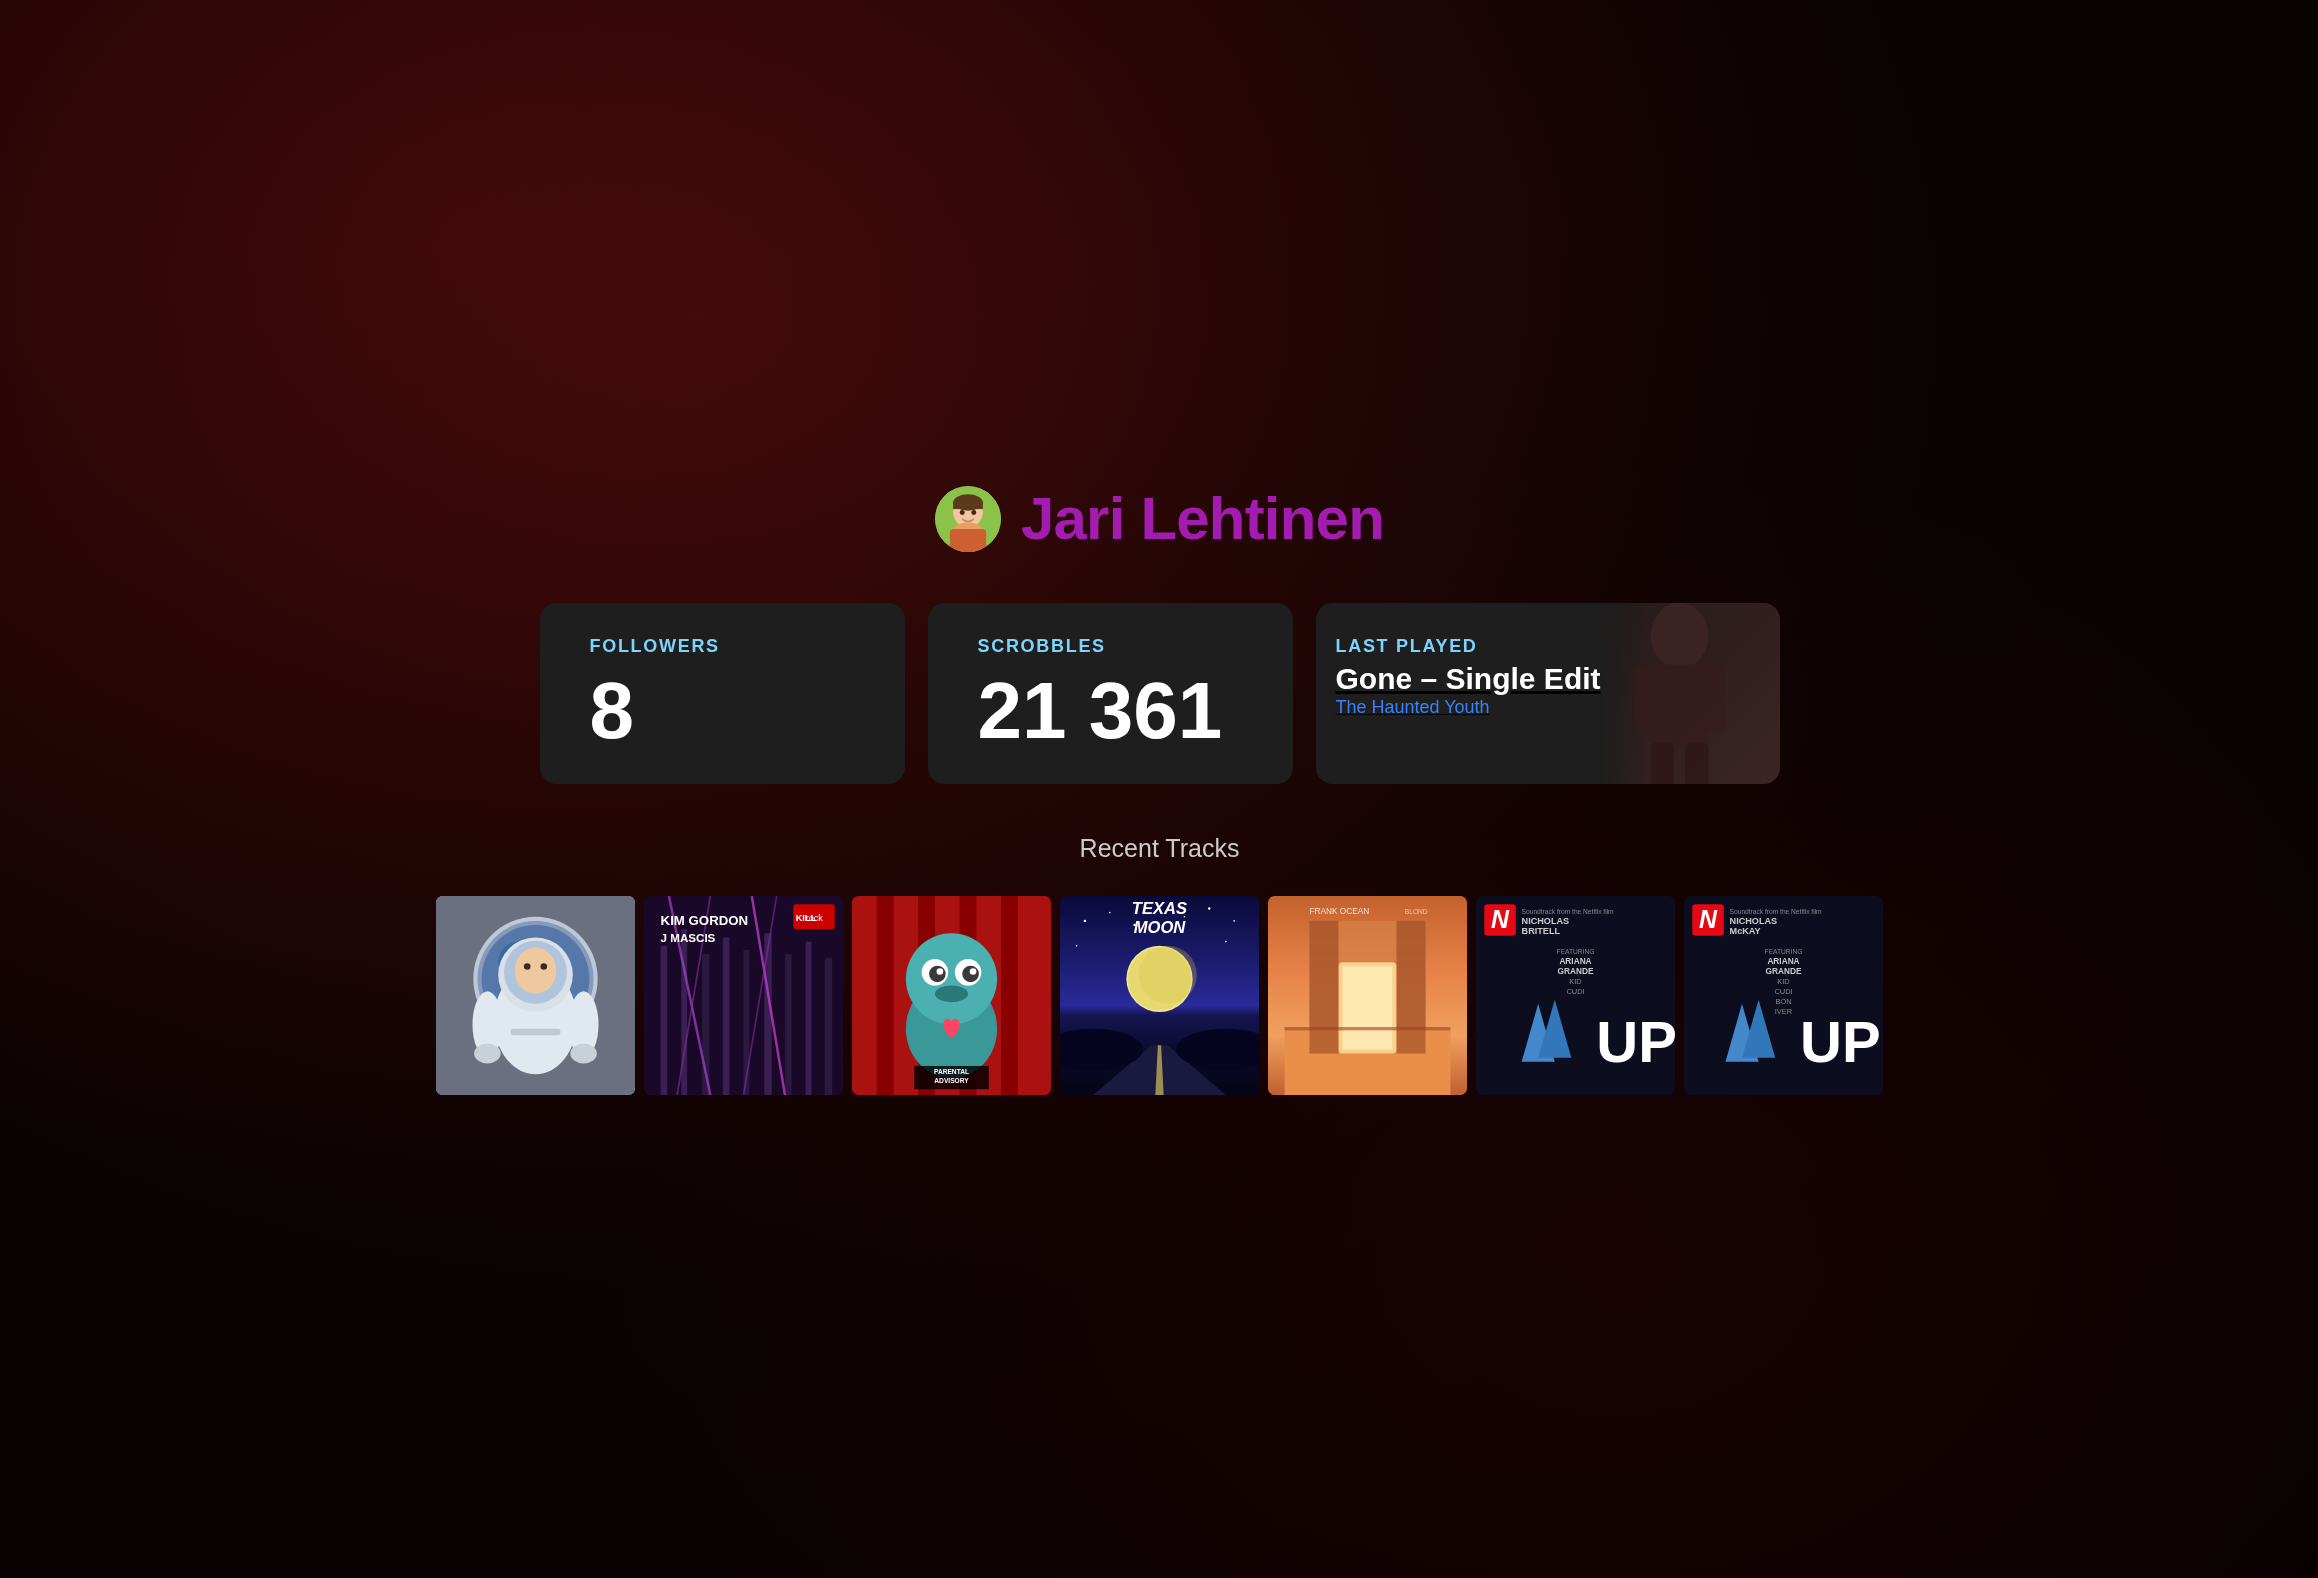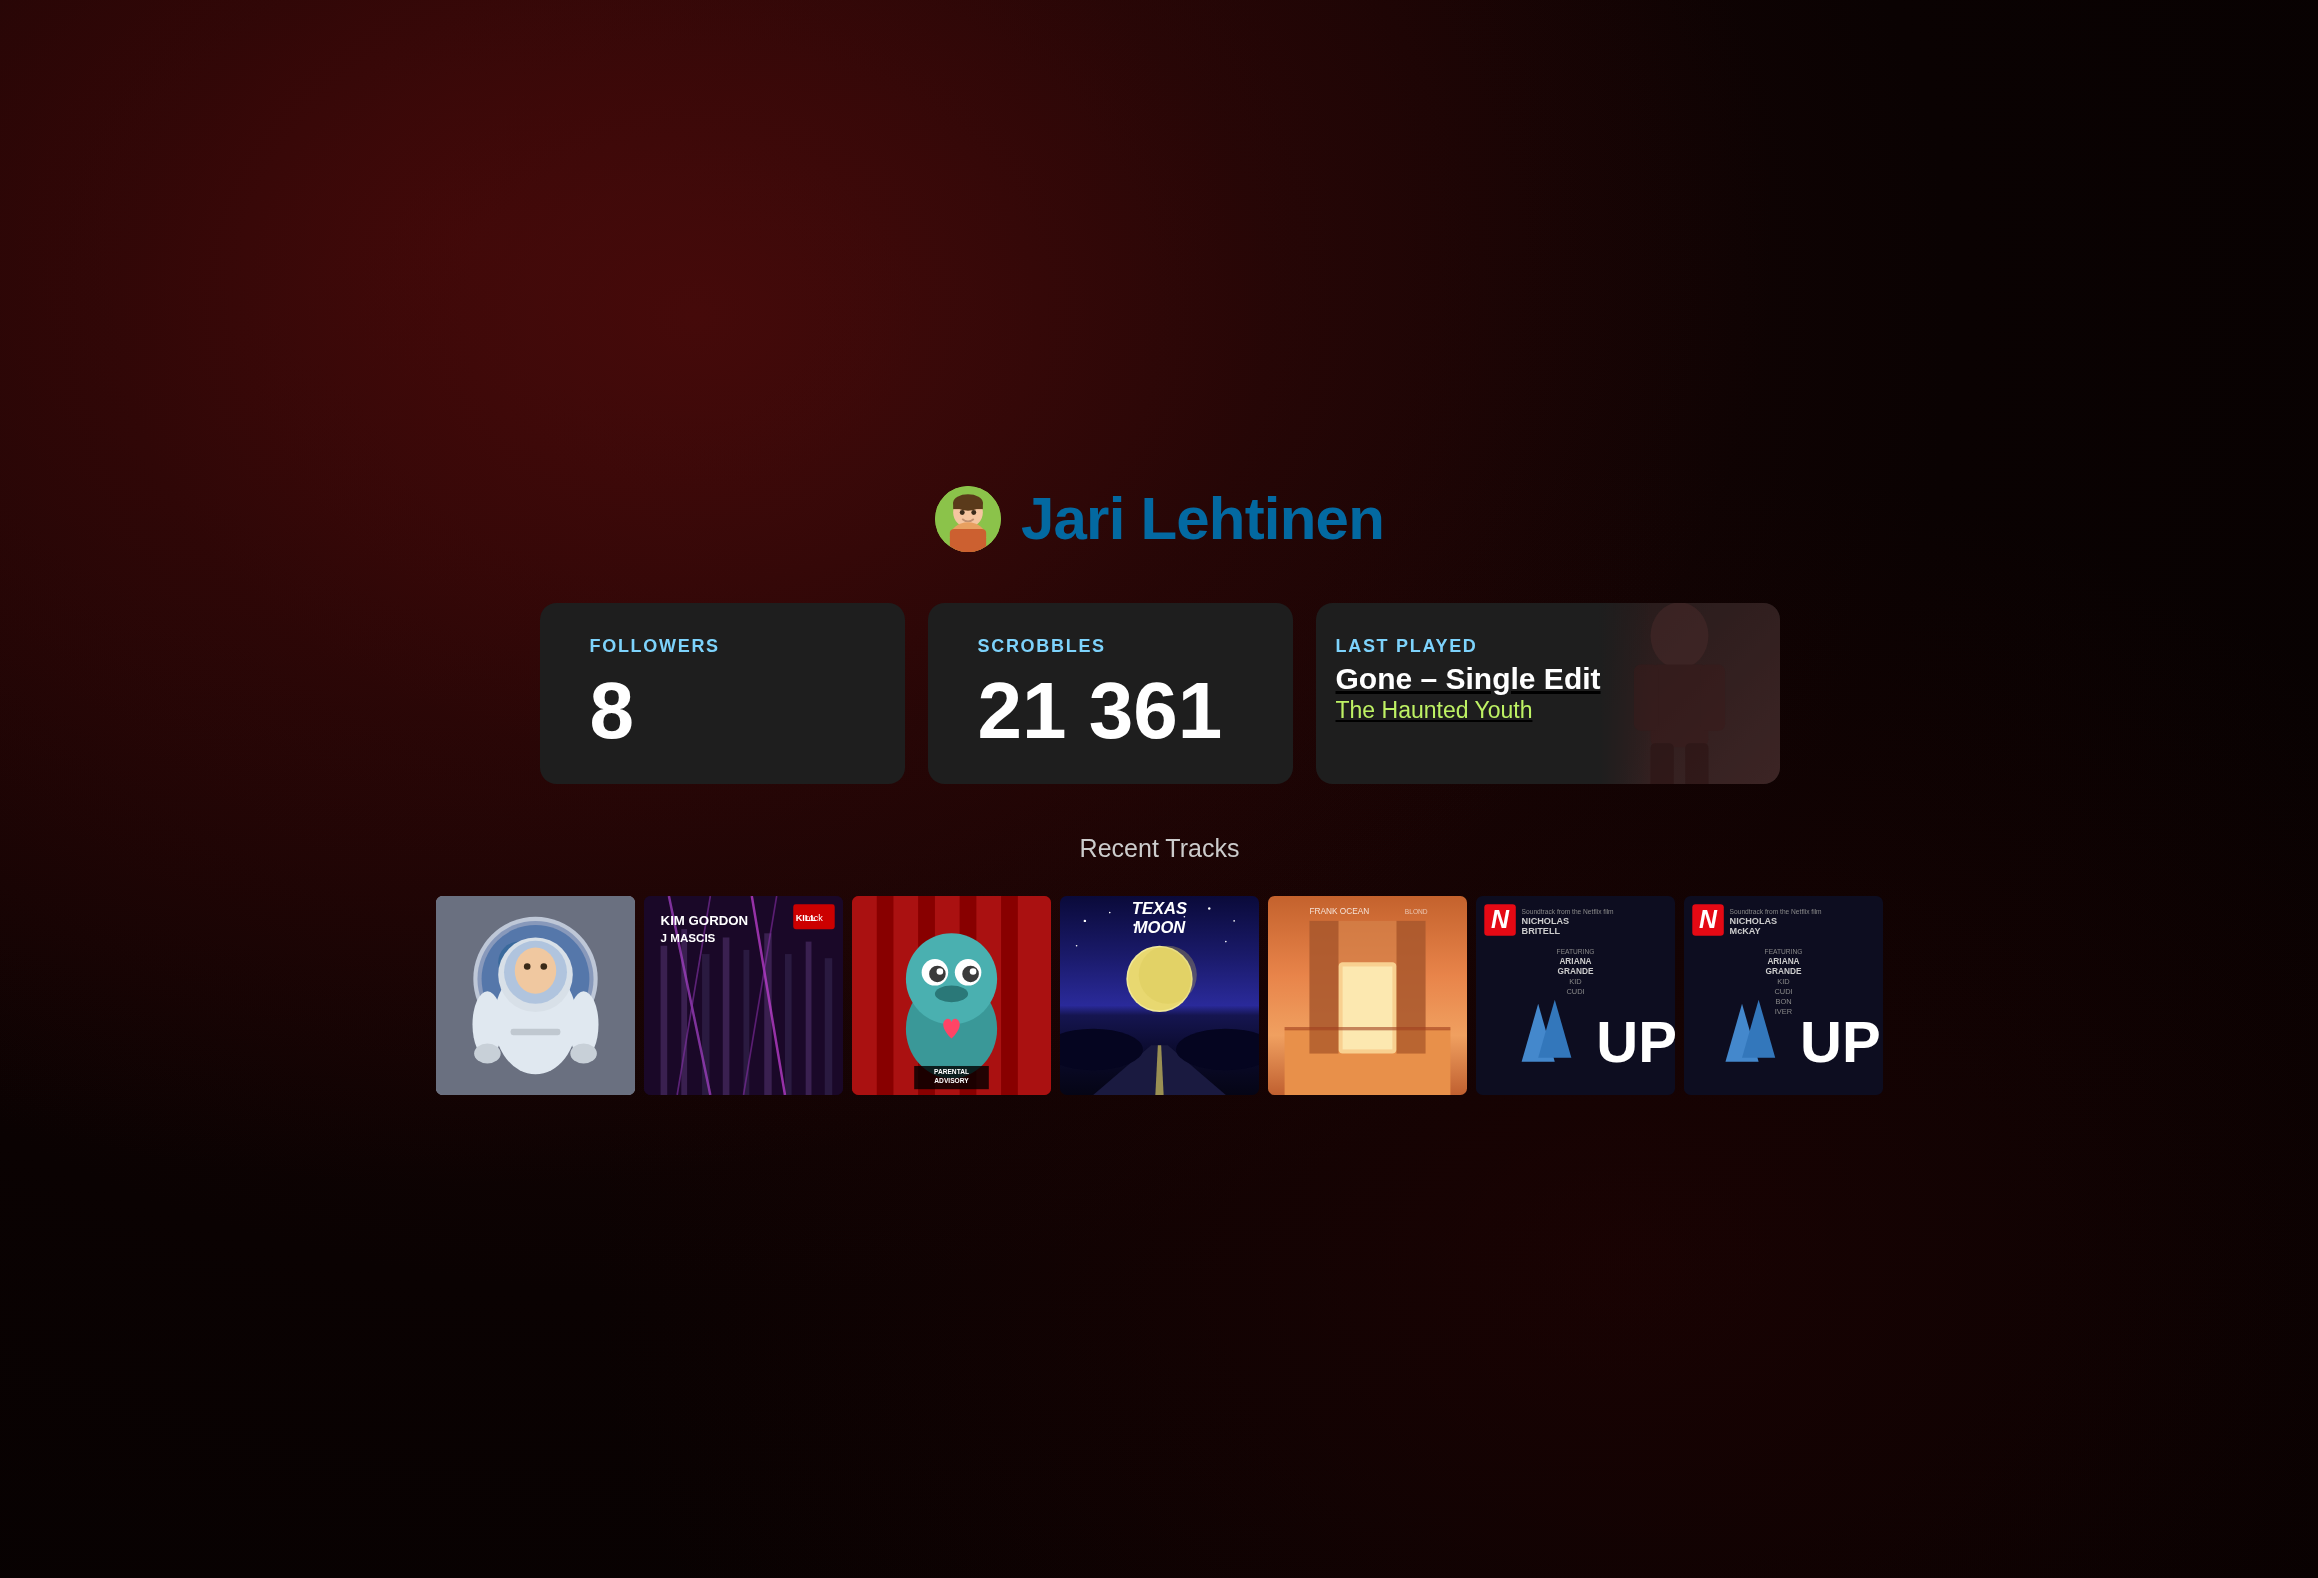--- a/index.html
+++ b/index.html
@@ -56,21 +56,21 @@
     }
 
     .avatar-face {
       width: 66px;
       height: 66px;
     }
 
     .username {
       font-size: 60px;
       font-weight: 800;
-      color: #0369a1;
+      color: #a21caf;
       letter-spacing: -0.8px;
     }
 
     
     .stats-row {
       display: flex;
       gap: 23px;
       align-items: stretch;
     }
 
@@ -107,23 +107,23 @@
     }
 
     .track-title {
       font-size: 30px;
       font-weight: 800;
       color: #ffffff;
       line-height: 1.2;
     }
 
     .track-artist {
-      font-size: 23px;
+      font-size: 18px;
       font-weight: 400;
-      color: #bef264;
+      color: #3b82f6;
     }
 
     .last-played-bg {
       position: absolute;
       right: 0;
       top: 0;
       bottom: 0;
       width: 182px;
       background: linear-gradient(to right, #1e1e1e 0%, transparent 30%),
                   linear-gradient(135deg, #2a1a1a 0%, #3a2020 50%, #4a2828 100%);

